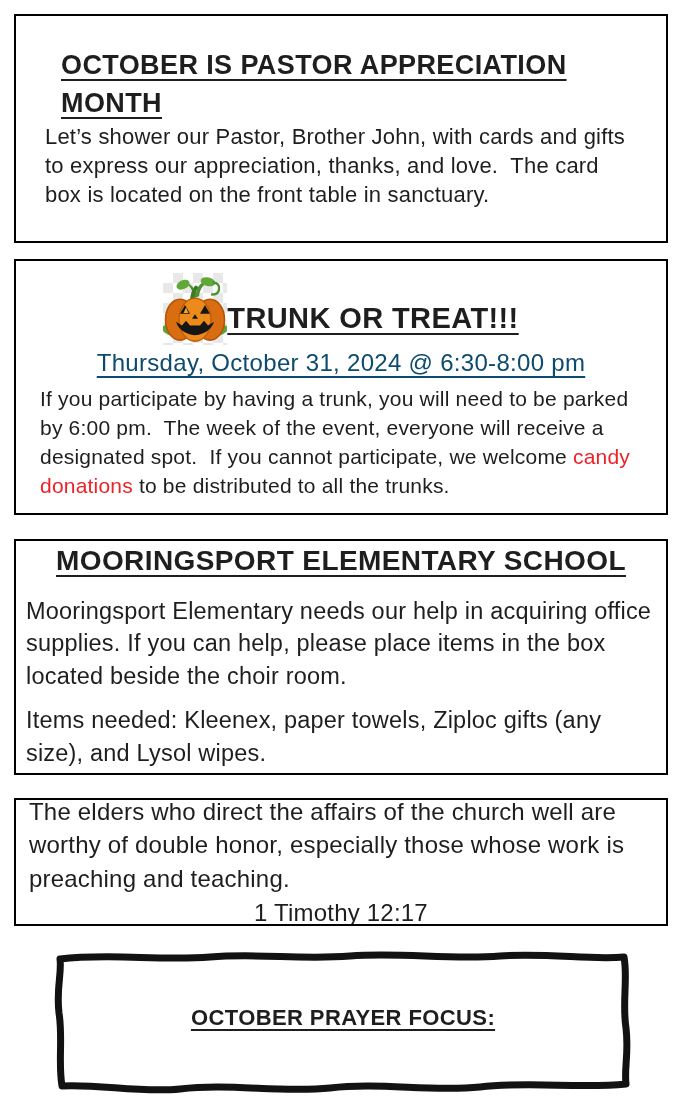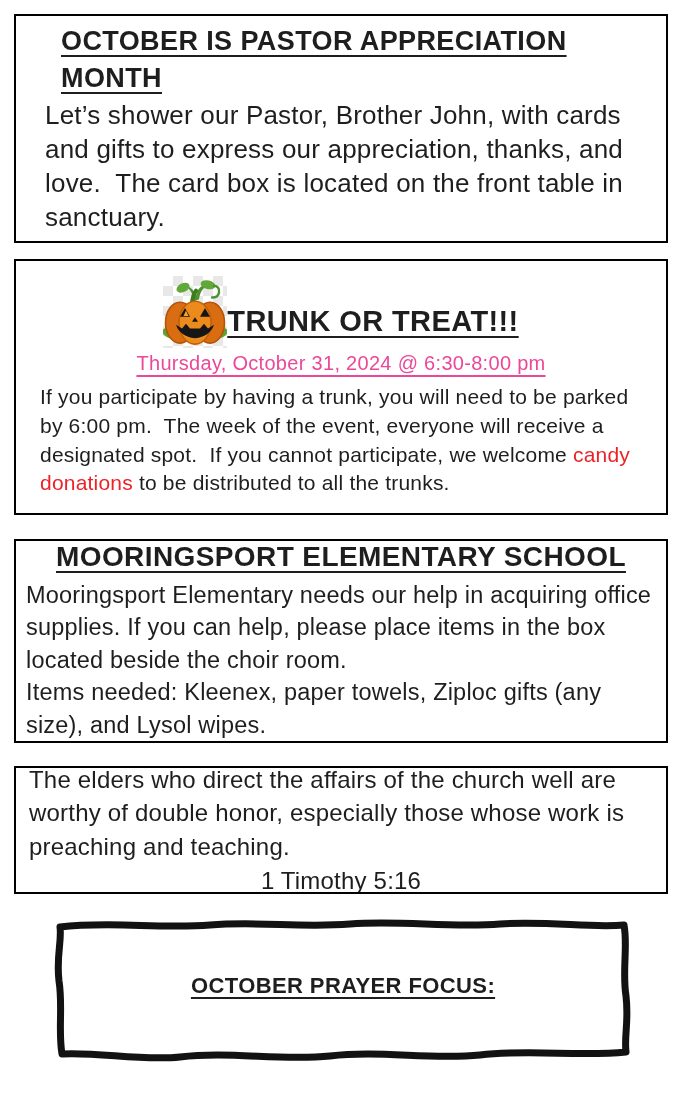--- a/index.html
+++ b/index.html
@@ -27,49 +27,49 @@
     letter-spacing:.4px;
     text-decoration:underline;
     text-decoration-thickness:2px;
     text-underline-offset:5px;
   }
   .card p{margin:0;letter-spacing:.2px;}
 
   
   .card1{height:229px;margin-bottom:16px;}
   .card1 h2{font-size:27px;line-height:1.4;max-width:560px;}
-  .card1 p{font-size:26px;line-height:1.31;max-width:592px;margin-top:0;}
+  .card1 p{font-size:22px;line-height:1.31;max-width:592px;margin-top:0;}
 
   
   .card2{height:256px;margin-bottom:24px;}
   .tot-header{display:flex;align-items:flex-end;justify-content:center;}
   .pumpkin{
     width:64px;height:72px;flex:0 0 auto;
     background-color:#fff;
     background-image:
       linear-gradient(45deg,#e8e8e8 25%,transparent 25%,transparent 75%,#e8e8e8 75%),
       linear-gradient(45deg,#e8e8e8 25%,transparent 25%,transparent 75%,#e8e8e8 75%);
     background-size:20px 20px;
     background-position:0 0,10px 10px;
   }
   .card2 h2{font-size:29px;margin-bottom:10px;}
   .tot-date{
-    font-size:20px;
+    font-size:24px;
     letter-spacing:.3px;
-    color:#ec4899;
+    color:#0c4a6e;
     text-decoration:underline;
     text-decoration-thickness:2px;
     text-underline-offset:5px;
     margin:4px 0 8px 0;
   }
   .card2 p{font-size:21px;line-height:1.38;max-width:602px;}
   .hl-red{color:#ed2228;}
 
   
-  .card3{height:204px;margin-bottom:23px;}
+  .card3{height:236px;margin-bottom:23px;gap:12px;}
   .card3 h2{font-size:28px;margin-bottom:6px;}
   .card3 p{font-size:23.5px;line-height:1.38;max-width:630px;}
 
   
   .card4{height:128px;margin-bottom:22px;border-width:2px;}
   .card4 p{font-size:24px;line-height:1.4;max-width:624px;}
 
   
   .card5{
     position:relative;
@@ -134,21 +134,21 @@
   </section>
 
   <section class="card card3">
     <h2>MOORINGSPORT ELEMENTARY SCHOOL</h2>
     <p>Mooringsport Elementary needs our help in acquiring office supplies. If you can help, please place items in the box located beside the choir room.</p>
     <p>Items needed: Kleenex, paper towels, Ziploc gifts (any size), and Lysol wipes.</p>
   </section>
 
   <section class="card card4">
     <p>The elders who direct the affairs of the church well are worthy of double honor, especially those whose work is preaching and teaching.</p>
-    <p>1 Timothy 5:16</p>
+    <p>1 Timothy 12:17</p>
   </section>
 
   <section class="card5">
     <svg class="doodle" viewBox="0 0 586 147" preserveAspectRatio="none" aria-hidden="true">
       <path d="M10,11 C60,5 110,13 160,9 C210,5 250,12 300,8 C350,4 400,12 450,8 C500,5 540,12 574,9
                C578,30 572,55 576,80 C579,105 574,120 576,136
                C530,141 480,133 430,139 C380,144 330,134 280,140 C230,145 180,135 130,141 C90,145 50,136 12,138
                C8,115 13,90 9,65 C6,40 12,25 10,11 Z" fill="none" stroke="#121212" stroke-width="7" stroke-linejoin="round"></path>
     </svg>
     <h2>OCTOBER PRAYER FOCUS:</h2>

